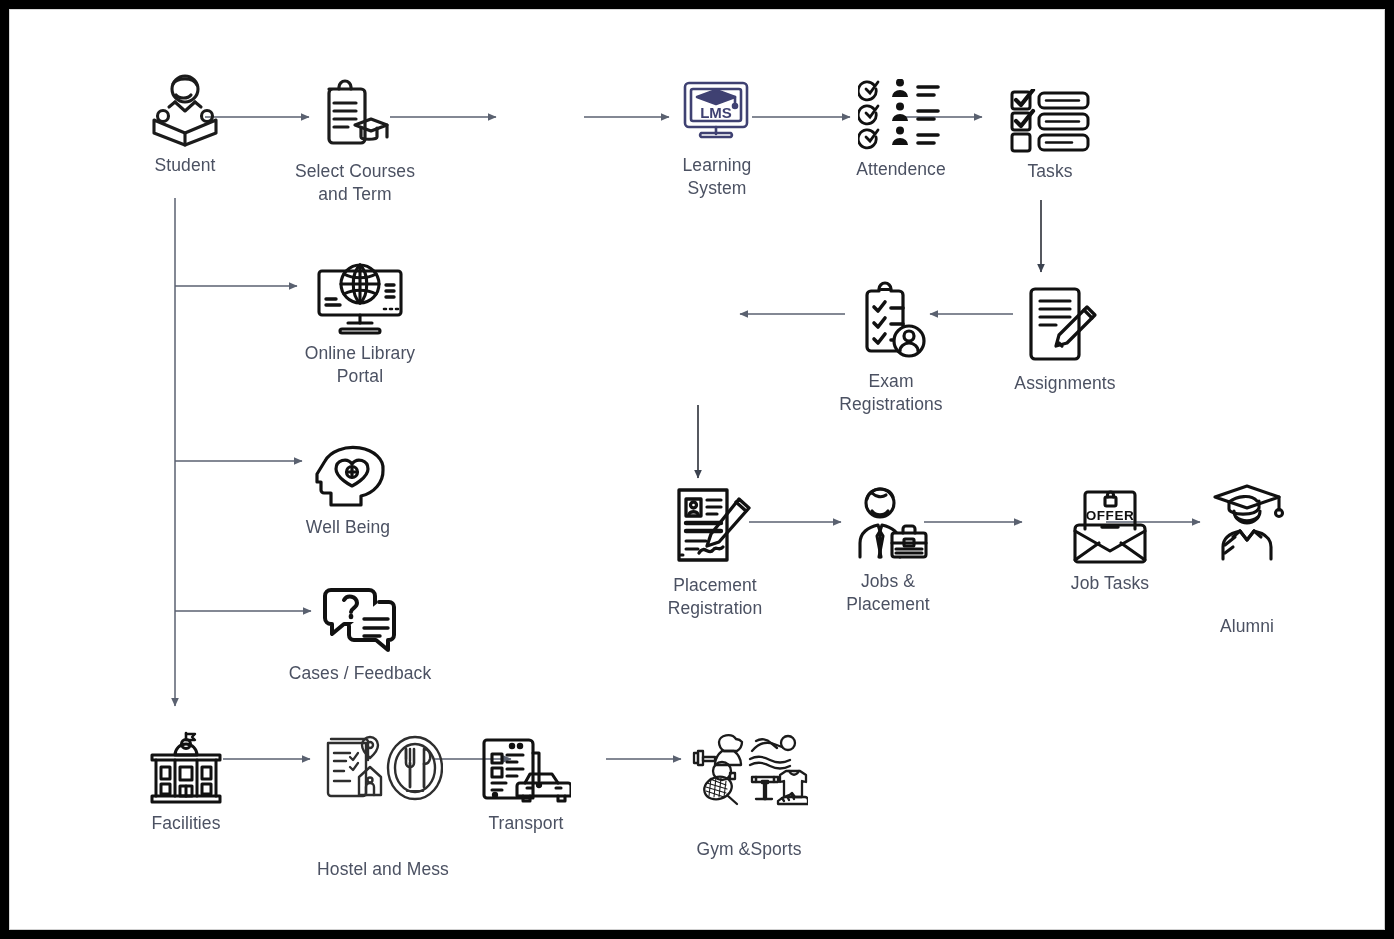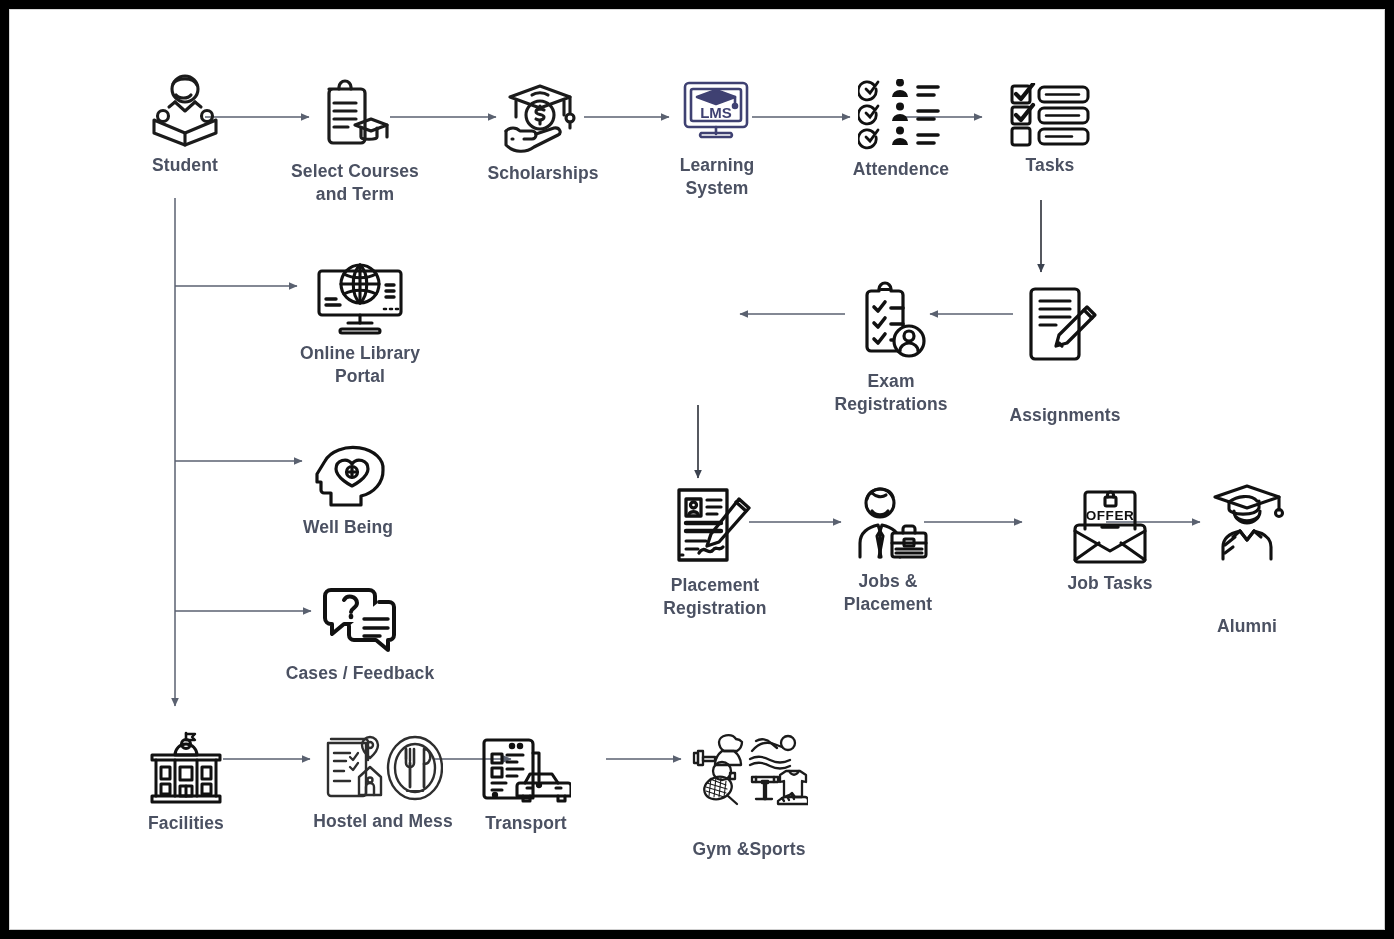--- a/index.html
+++ b/index.html
@@ -47,21 +47,20 @@
   }
   .node .label {
     margin-top: 7px;
     font-family: "Liberation Sans", sans-serif;
     font-size: 17.5px;
     color: #4b5162;
     text-align: center;
     line-height: 1.29;
     white-space: pre-line;
     letter-spacing: 0.1px;
-    font-weight: bold;
   }
 </style>
 </head>
 <body>
 
 <div id="frame">
   <div id="canvas">
 
     <svg id="svg-layer" viewBox="0 0 1376 921">
       <defs>
@@ -137,39 +136,20 @@
           <path d="M17 24 h22 M17 32 h22 M17 40 h22 M17 48 h14"></path>
           <path d="M38 46 L54 40 L70 46 L54 52 Z"></path>
           <path d="M44 49 v9 c0 3 16 3 16 0 v-9"></path>
           <path d="M70 46 v12"></path>
         </svg>
       </span>
       <span class="label">Select Courses
 and Term</span>
     </div>
 
-    <div class="node" style="left:464px; top:72px; width:140px;">
-      <span class="glyph">
-        <svg width="82" height="74" viewBox="0 0 82 74" fill="none" stroke="#1b1b1b" stroke-width="3.1" stroke-linecap="round" stroke-linejoin="round">
-          <path d="M8 16 L38 5 L68 16 L38 27 Z"></path>
-          <path d="M30 14 c4 -3 12 -3 16 0"></path>
-          <path d="M14 20 v16 M62 20 v14"></path>
-          <path d="M68 16 v16"></path>
-          <circle cx="68" cy="37" r="4"></circle>
-          <path d="M68 41 v6"></path>
-          <circle cx="38" cy="34" r="14"></circle>
-          <path d="M42 29 c-4 -2 -8 -1 -8 2 c0 3 8 2 8 5 c0 3 -5 4 -8 2"></path>
-          <path d="M38 25 v3 M38 40 v3"></path>
-          <path d="M4 50 c4 -4 10 -4 14 0 h12 a4 4 0 0 1 0 8 h-8"></path>
-          <path d="M4 50 v14 c8 8 20 8 28 2 l24 -12 c4 -2 2 -8 -4 -7 l-18 6"></path>
-          <path d="M10 58 h1"></path>
-        </svg>
-      </span>
-      <span class="label">Scholarships</span>
-    </div>
 
     <div class="node" style="left:650px; top:64px; width:116px;">
       <span class="glyph">
         <svg width="80" height="74" viewBox="0 0 80 74" fill="none" stroke="#3f4172" stroke-width="2.6" stroke-linecap="round" stroke-linejoin="round">
           <rect x="8" y="10" width="62" height="44" rx="4"></rect>
           <rect x="14" y="16" width="50" height="32" rx="2"></rect>
           <path d="M20 24 L39 17 L58 24 L39 31 Z" fill="#3f4172" stroke="#3f4172"></path>
           <path d="M58 24 v7"></path>
           <circle cx="58" cy="33" r="2" fill="#3f4172"></circle>
           <text x="39" y="45" font-family="Liberation Sans, sans-serif" font-size="15" font-weight="700" fill="#3f4172" stroke="none" text-anchor="middle">LMS</text>
@@ -203,40 +183,40 @@
           <g stroke="#111111" stroke-width="3.6" stroke-linecap="round">
             <path d="M60 8 h20 M60 16 h16"></path>
             <path d="M60 32 h20 M60 40 h16"></path>
             <path d="M60 56 h20 M60 64 h16"></path>
           </g>
         </svg>
       </span>
       <span class="label">Attendence</span>
     </div>
 
-    <div class="node" style="left:998px; top:74px; width:86px;">
+    <div class="node" style="left:998px; top:80px; width:86px;">
       <span class="glyph">
         <svg width="82" height="64" viewBox="0 0 82 64" fill="none" stroke="#111111" stroke-width="3" stroke-linecap="round" stroke-linejoin="round">
           <rect x="3" y="3" width="18" height="17" rx="2.5"></rect>
           <path d="M7 11 L12 16 L24 1" stroke-width="4.2"></path>
           <rect x="3" y="24" width="18" height="17" rx="2.5"></rect>
           <path d="M7 32 L12 37 L24 22" stroke-width="4.2"></path>
           <rect x="3" y="45" width="18" height="17" rx="2.5"></rect>
           <rect x="30" y="4" width="49" height="15" rx="5"></rect>
           <path d="M37 11.5 h33" stroke-width="2.4"></path>
           <rect x="30" y="25" width="49" height="15" rx="5"></rect>
           <path d="M37 32.5 h33" stroke-width="2.4"></path>
           <rect x="30" y="46" width="49" height="15" rx="5"></rect>
           <path d="M37 53.5 h26" stroke-width="2.4"></path>
         </svg>
       </span>
       <span class="label">Tasks</span>
     </div>
 
-    <div class="node" style="left:985px; top:276px; width:142px;gap:32px;">
+    <div class="node" style="left:985px; top:276px; width:142px;">
       <span class="glyph">
         <svg width="80" height="80" viewBox="0 0 80 80" fill="none" stroke="#111111" stroke-width="3.2" stroke-linecap="round" stroke-linejoin="round">
           <path d="M10 4 h40 a4 4 0 0 1 4 4 v62 a4 4 0 0 1 -4 4 h-40 a4 4 0 0 1 -4 -4 v-62 a4 4 0 0 1 4 -4 Z"></path>
           <path d="M15 16 h30 M15 24 h30 M15 32 h30 M15 40 h16"></path>
           <path d="M62 22 l8 8 -28 28 -11 3 3 -11 Z"></path>
           <path d="M59 25 l8 8"></path>
           <path d="M34 58 l3 3"></path>
         </svg>
       </span>
       <span class="label">Assignments</span>
@@ -399,21 +379,21 @@
           <rect x="55" y="53" width="9" height="10"></rect>
           <path d="M28 29 v36 M50 29 v36"></path>
           <rect x="33" y="36" width="12" height="13"></rect>
           <path d="M33 55 h12 v10 h-12 Z"></path>
           <path d="M39 55 v10"></path>
         </svg>
       </span>
       <span class="label">Facilities</span>
     </div>
 
-    <div class="node" style="left:293px; top:726px; width:162px;">
+    <div class="node" style="left:293px; top:726px; width:162px;gap:48px;">
       <span class="glyph">
         <svg width="120" height="68" viewBox="0 0 120 68" fill="none" stroke="#2e2e2e" stroke-width="2.4" stroke-linecap="round" stroke-linejoin="round">
           <path d="M8 4 h34 a3 3 0 0 1 3 3 v18"></path>
           <path d="M5 8 h38 v50 a3 3 0 0 1 -3 3 h-32 a3 3 0 0 1 -3 -3 Z"></path>
           <path d="M11 18 h16 M11 26 h12 M11 36 h10 M11 46 h16"></path>
           <path d="M27 22 L30 25 L35 18" stroke-width="2.2"></path>
           <path d="M27 32 L30 35 L35 28" stroke-width="2.2"></path>
           <path d="M55 10 a8 8 0 0 0 -16 0 c0 6 8 13 8 13 c0 0 8 -7 8 -13 Z"></path>
           <circle cx="47" cy="10" r="3"></circle>
           <path d="M36 42 L47 32 L58 42 v18 h-22 Z"></path>

